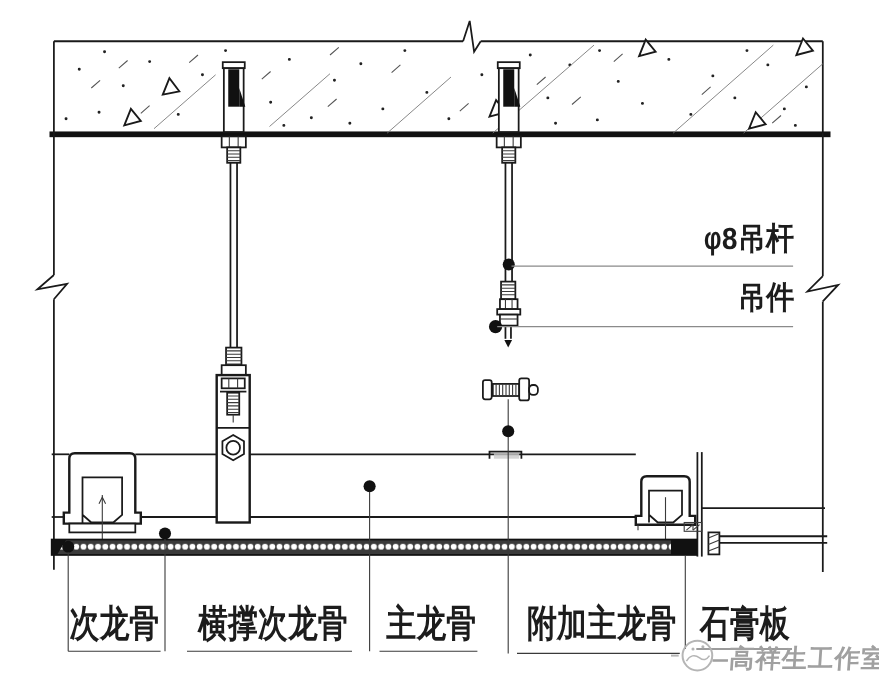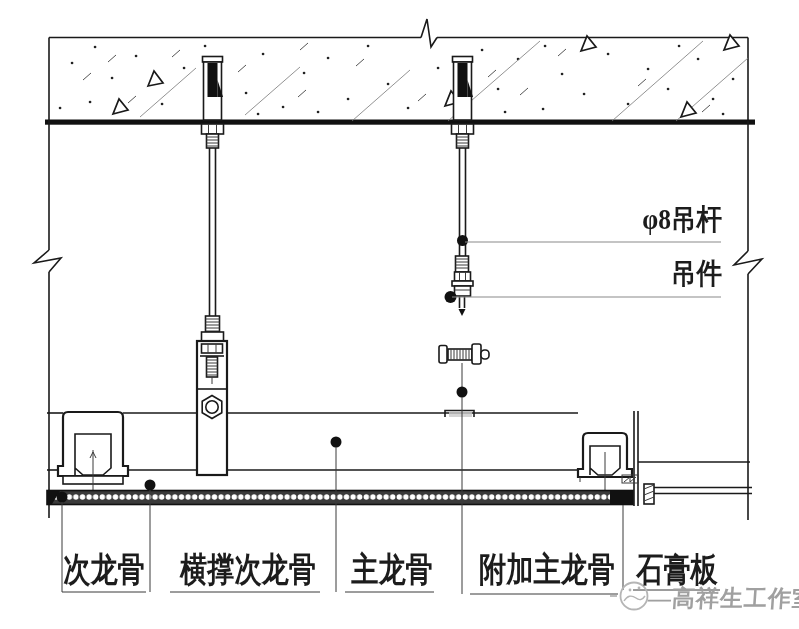--- a/index.html
+++ b/index.html
@@ -1,17 +1,17 @@
 <!DOCTYPE html>
 <html><head>
 <meta charset="utf-8">
 <style>
   html,body{margin:0;padding:0;background:#fff;}
   .stage{position:relative;width:799px;height:629px;background:#fff;overflow:hidden;
-         font-family:Liberation Serif, serif;}
+         font-family:Liberation Mono, monospace;}
   .stage svg{position:absolute;left:0;top:0;}
   
   .ln{stroke:#1a1a1a;stroke-width:1.6;fill:none;}
   .thin{stroke:#3a3a3a;stroke-width:1;fill:none;}
   .gray{stroke:#8a8a8a;stroke-width:1.1;fill:none;}
   .wht{fill:#fff;stroke:#1a1a1a;stroke-width:1.6;}
   .wht2{fill:#fff;stroke:#1a1a1a;stroke-width:2.2;}
   .blk{fill:#111;stroke:none;}
   
   .part-label{position:absolute;width:180px;top:549px;height:42px;line-height:42px;

